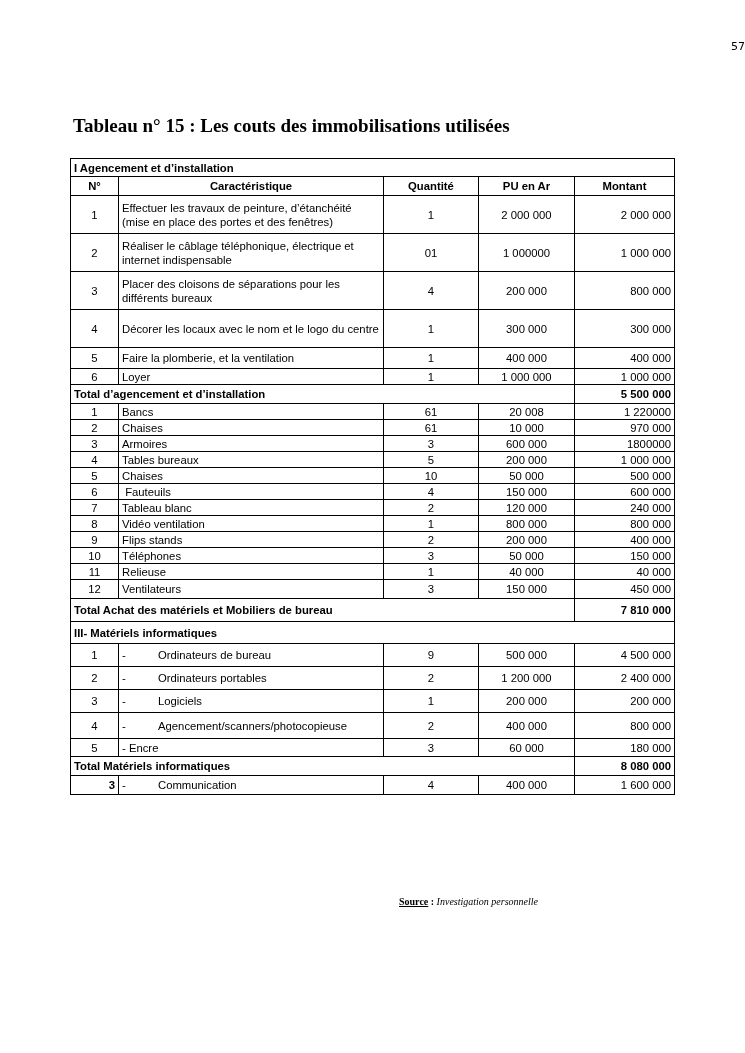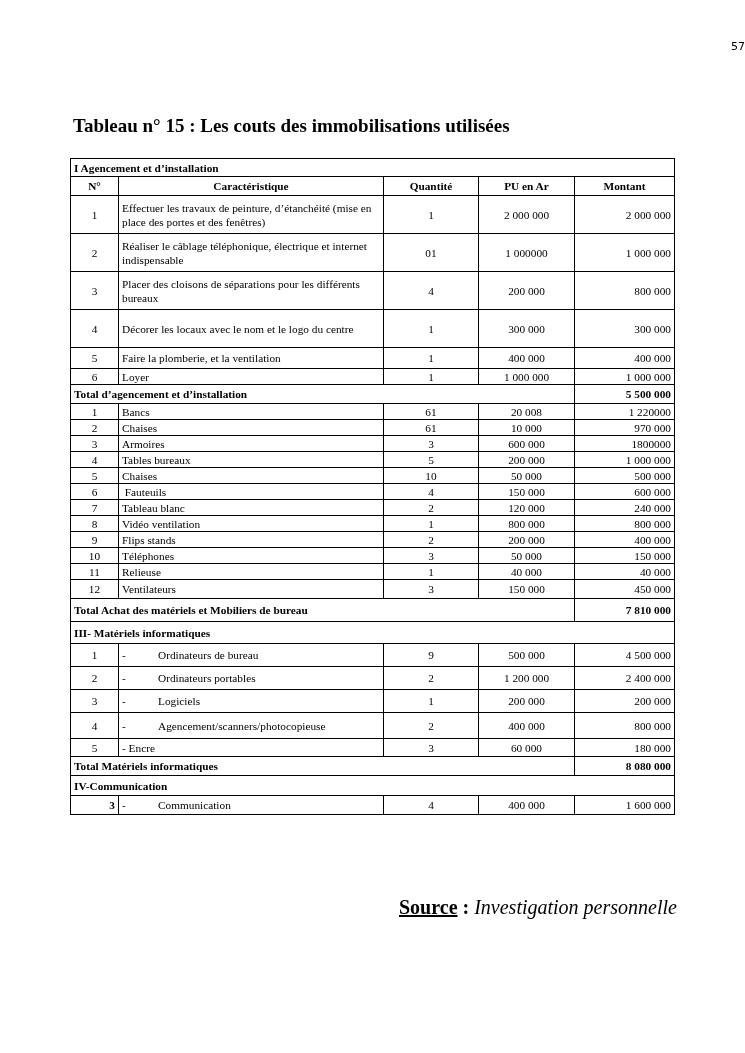--- a/index.html
+++ b/index.html
@@ -11,40 +11,40 @@
       position: absolute; top: 40px; left: 0; width: 745px; text-align: right;
       font-family: "DejaVu Sans", sans-serif; font-size: 11px;
     }
     .caption {
       position: absolute; top: 115px; left: 73px;
       font-family: "Liberation Serif", serif; font-weight: bold; font-size: 19px;
     }
     table.main {
       position: absolute; top: 158px; left: 70px; width: 604px;
       border-collapse: collapse; table-layout: fixed;
-      font-family: Liberation Serif, serif; font-size: 11.3px; line-height: 14px;
+      font-family: Liberation Sans, sans-serif; font-size: 11.3px; line-height: 14px;
     }
     table.main td {
       border: 1px solid #000; padding: 0 3px; vertical-align: middle;
     }
     .c-num { text-align: center; }
     .c-qty { text-align: center; }
     .c-pu { text-align: center; }
     .c-amt { text-align: right; }
     .hdr td { text-align: center; font-weight: bold; height: 18px; }
     .sec td { font-weight: bold; height: 17px; }
     .row-tall td { height: 37px; }
     .row-med td { height: 20px; }
     .row-s td { height: 15px; line-height: 14px; }
     .row-it td { height: 22px; }
     .tot td { font-weight: bold; height: 18px; }
     .dash { display: inline-block; width: 36px; }
     .num-right { text-align: right; font-weight: bold; }
     .source {
-      position: absolute; top: 896px; left: 399px; font-size: 20px;
+      position: absolute; top: 896px; left: 399px; font-size: 10px;
       font-family: "Liberation Serif", serif;
     }
     .source .lbl { font-weight: bold; text-decoration: underline; }
     .source .colon { font-weight: bold; }
     .source .txt { font-style: italic; }
   </style>
 </head>
 <body>
 
 <div class="page-number">57</div>
@@ -242,23 +242,20 @@
       <td>- Encre</td>
       <td class="c-qty">3</td>
       <td class="c-pu">60 000</td>
       <td class="c-amt">180 000</td>
     </tr>
     <tr class="tot">
       <td colspan="4">Total Matériels informatiques</td>
       <td class="c-amt">8 080 000</td>
     </tr>
 
-    <tr class="sec" style="height:19px">
-      <td colspan="5" style="height:19px">IV-Communication</td>
-    </tr>
     <tr class="row-s" style="height:18px">
       <td class="num-right" style="height:18px">3</td>
       <td><span class="dash">-</span><span>Communication</span></td>
       <td class="c-qty">4</td>
       <td class="c-pu">400 000</td>
       <td class="c-amt">1 600 000</td>
     </tr>
 
   </tbody>
 </table>

